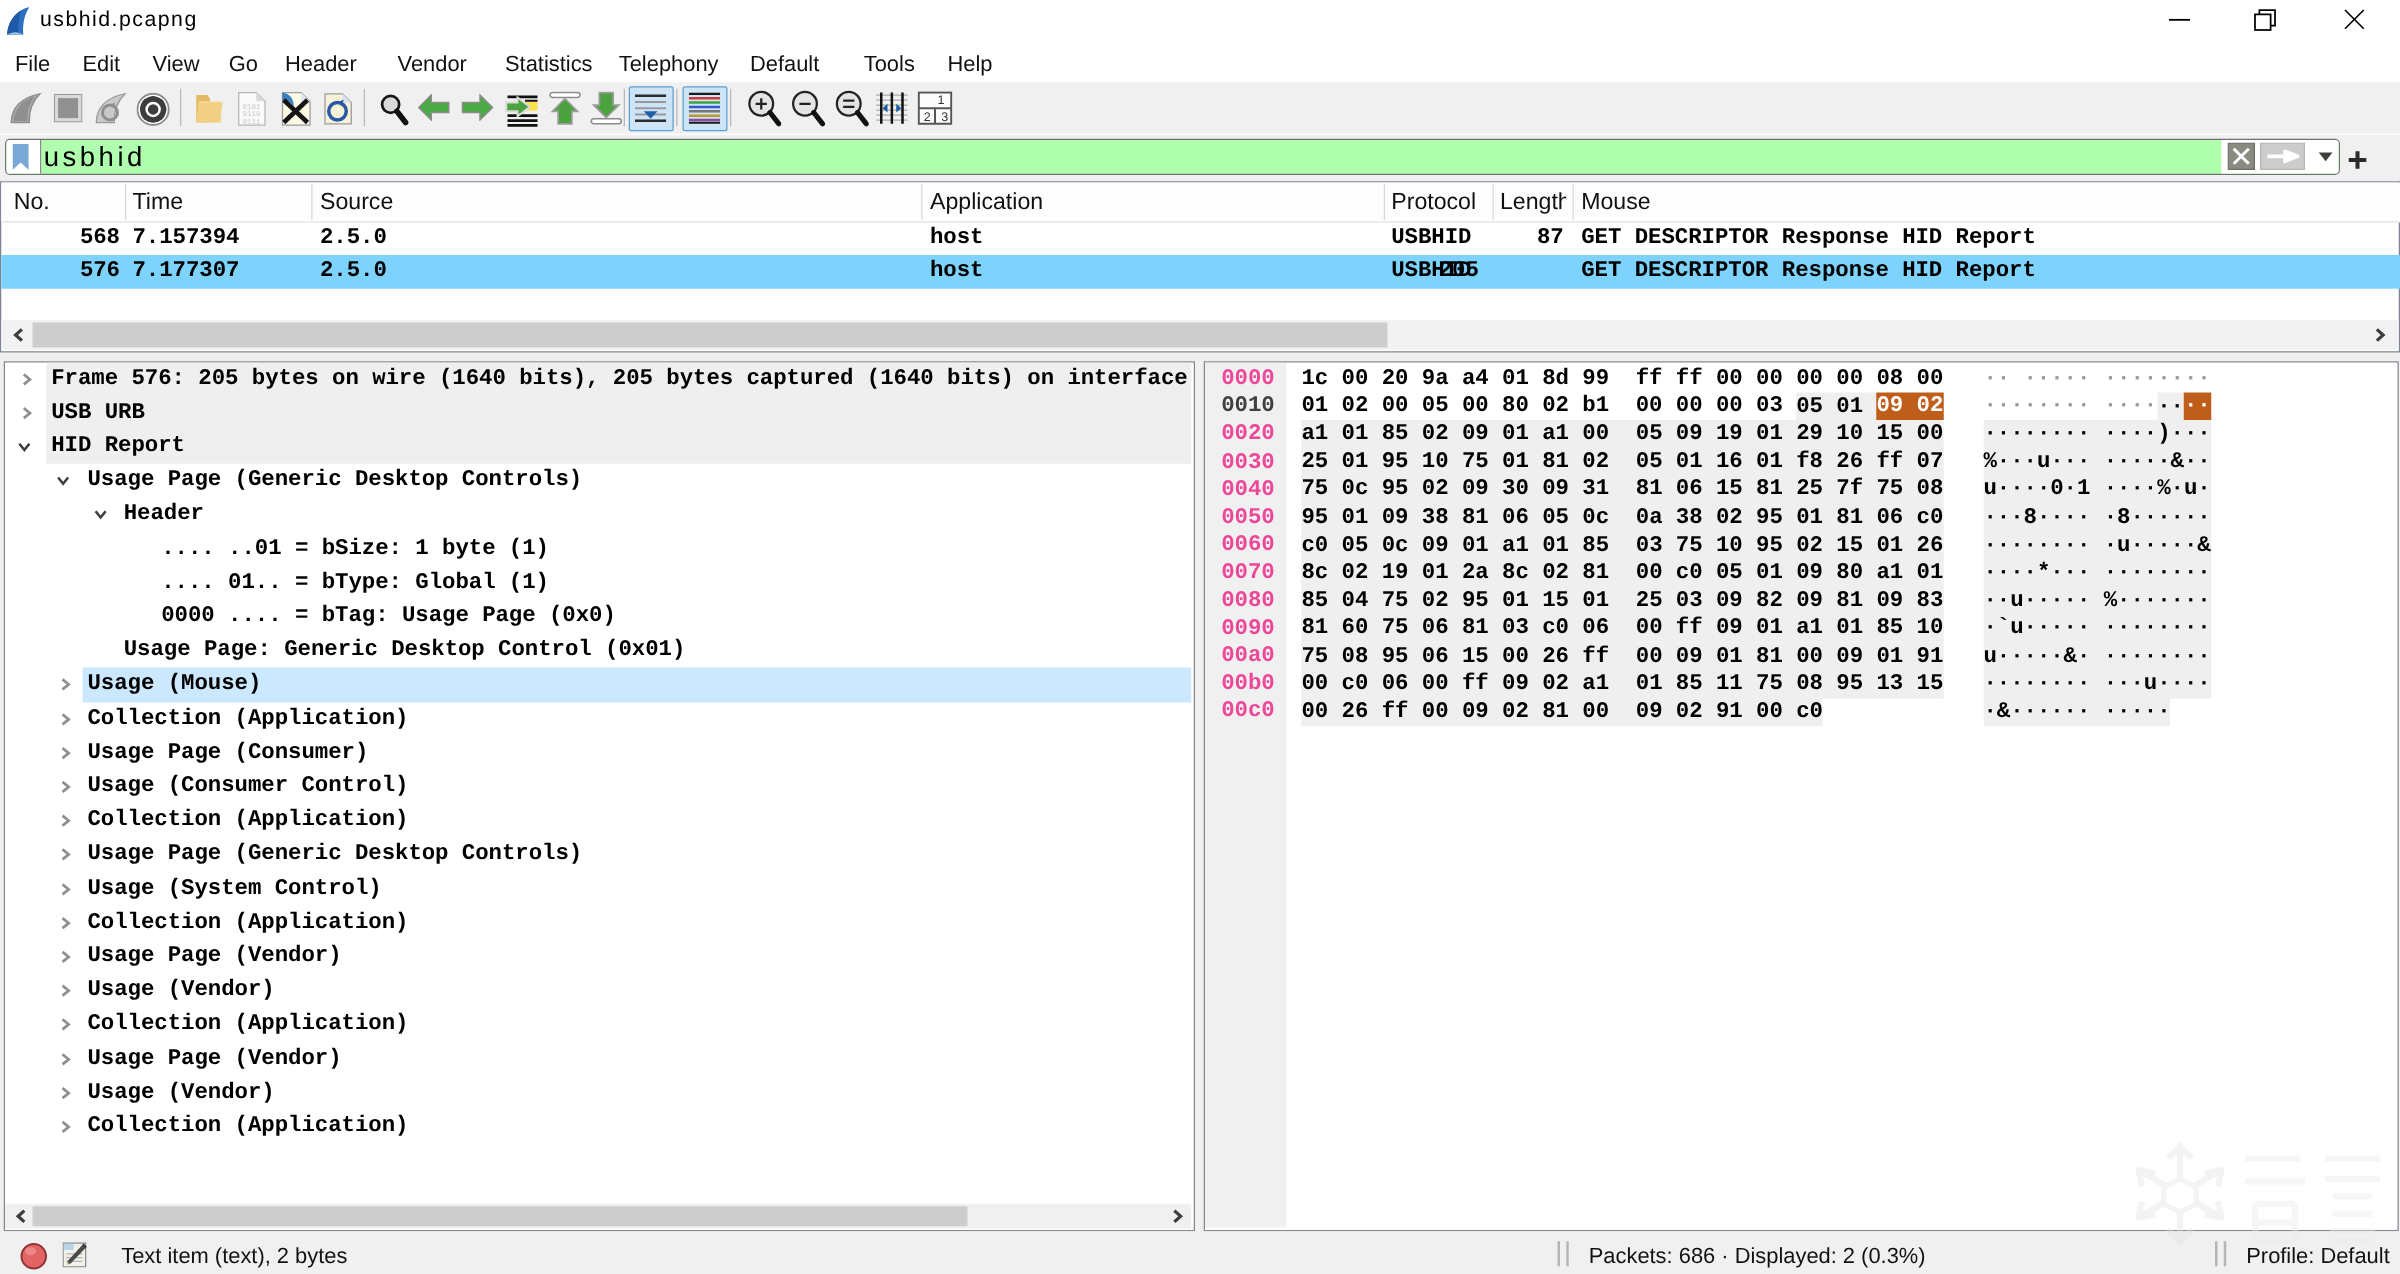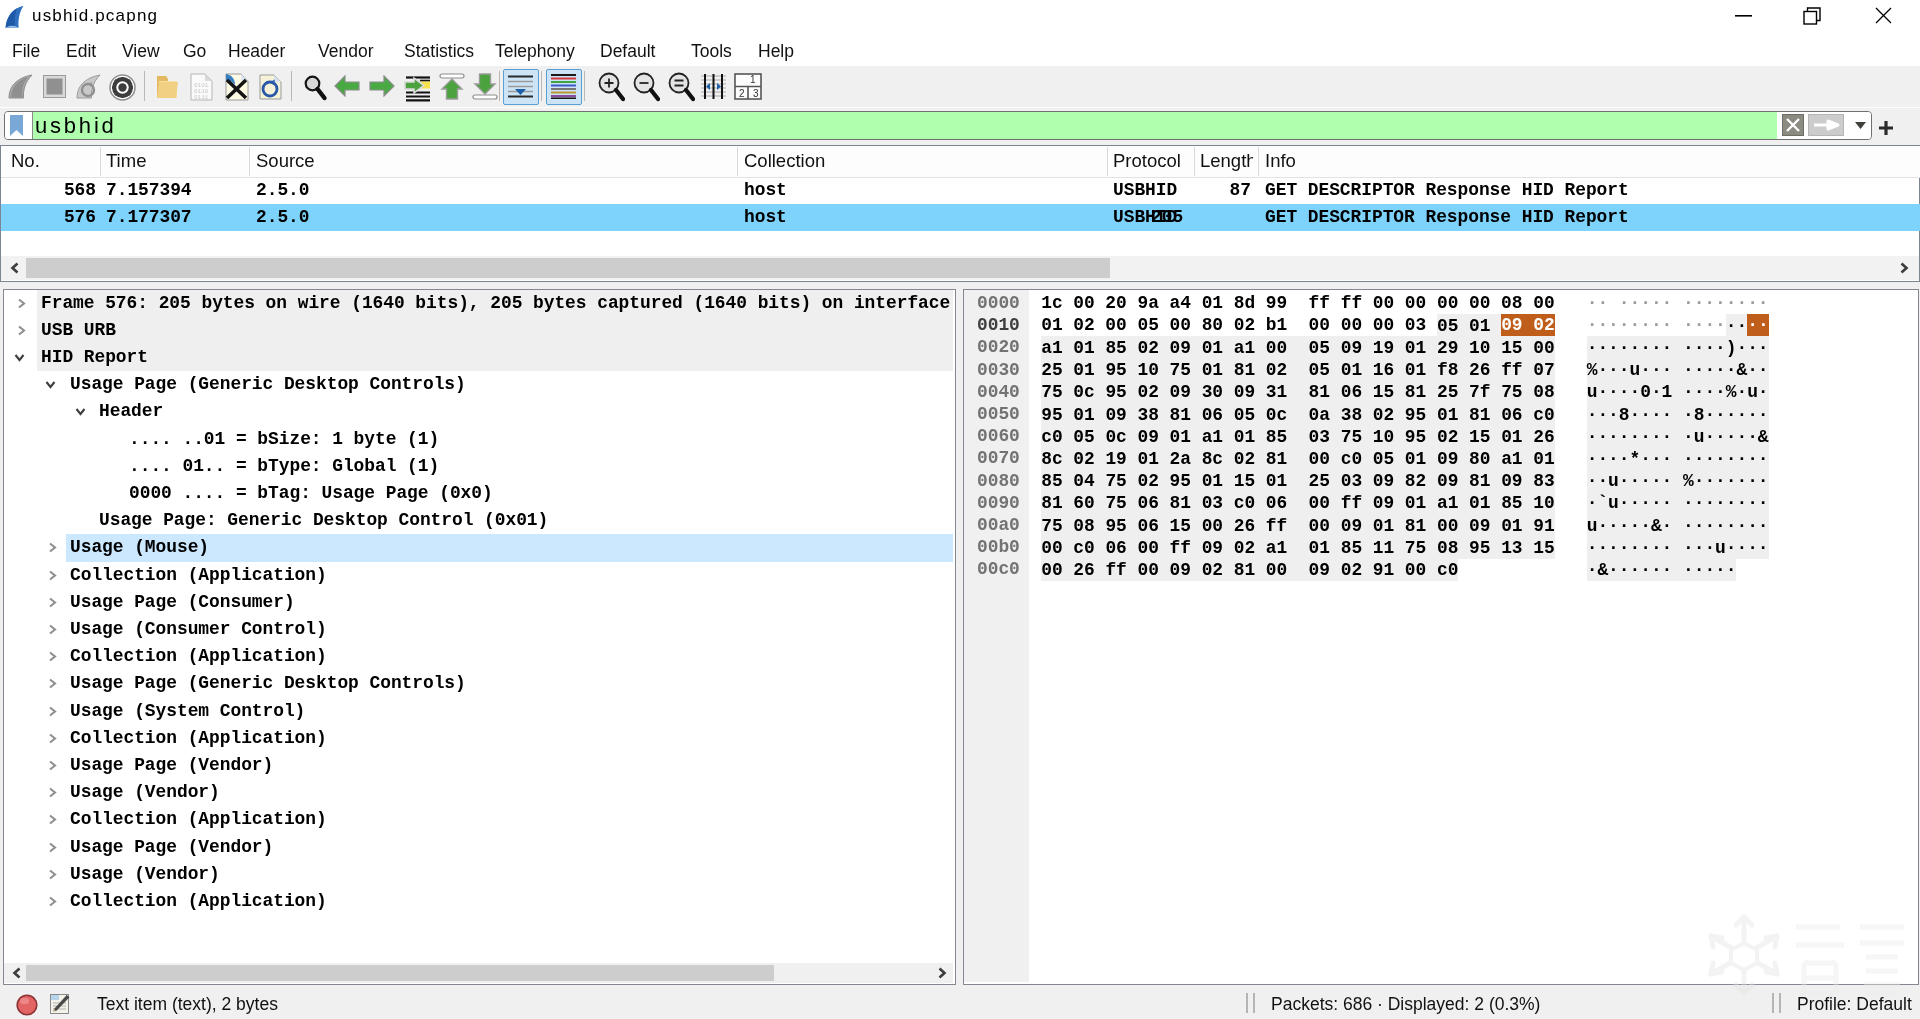--- a/index.html
+++ b/index.html
@@ -36,21 +36,21 @@
   #hpane{left:963px;top:289px;width:954px;height:694px;border:1px solid #828790;background:#fff;overflow:hidden;}
   .trow{position:absolute;left:0;width:949px;height:27.3px;line-height:27.3px;}
   .hrow{position:absolute;left:0;width:952px;height:22.2px;line-height:22.2px;padding-left:13px;}
   .rowbg{position:absolute;top:0;bottom:0;right:0;background:#efefef;}
   .rowbgb{position:absolute;top:0;bottom:0;right:0;background:#cce8ff;}
   .arrow{position:absolute;top:8px;}
   
   #statusbar{left:0;top:985px;width:1920px;height:34px;background:#f0f0f0;}
   .stext{position:absolute;top:9px;font-size:17.5px;color:#111;}
   .ssep{position:absolute;top:8px;width:2px;height:20px;background:#b5b5b5;}
-  .off{color:#737373;}
+  .off{color:#ec4899;}
   .off2{color:#3f3f3f;}
   .hbg{background:#efefef;padding:1.5px 0;}
   .agray{color:#9a9a9a;}
   .org{background:#bf5e1b;color:#fff;padding:1.2px 0;}
 
 </style>
 </head>
 <body>
 <div class="abs" id="titlebar">
   <svg class="abs" style="left:4px;top:4px" width="26" height="26" viewBox="0 0 24 24">
@@ -251,24 +251,24 @@
   <div class="abs" style="left:0;top:0;width:1920px;height:31px;background:#fdfdfd;border-bottom:1px solid #e2e2e2">
     <div class="colsep" style="left:99px"></div>
     <div class="colsep" style="left:248px"></div>
     <div class="colsep" style="left:736px"></div>
     <div class="colsep" style="left:1106px"></div>
     <div class="colsep" style="left:1193px"></div>
     <div class="colsep" style="left:1257px"></div>
     <div class="hdr" style="left:10px">No.</div>
     <div class="hdr" style="left:105px">Time</div>
     <div class="hdr" style="left:255px">Source</div>
-    <div class="hdr" style="left:743px">Collection</div>
+    <div class="hdr" style="left:743px">Application</div>
     <div class="hdr" style="left:1112px">Protocol</div>
     <div class="hdr" style="left:1199px;width:53px;overflow:hidden">Length</div>
-    <div class="hdr" style="left:1264px">Info</div>
+    <div class="hdr" style="left:1264px">Mouse</div>
   </div>
   <div class="prow mono" style="top:31px">
     <div class="pcell" style="left:0;width:95px;text-align:right">568</div>
     <div class="pcell" style="left:105px">7.157394</div>
     <div class="pcell" style="left:255px">2.5.0</div>
     <div class="pcell" style="left:743px">host</div>
     <div class="pcell" style="left:1112px">USBHID</div>
     <div class="pcell" style="left:1150px;width:100px;text-align:right">87</div>
     <div class="pcell" style="left:1264px">GET DESCRIPTOR Response HID Report</div>
   </div>

